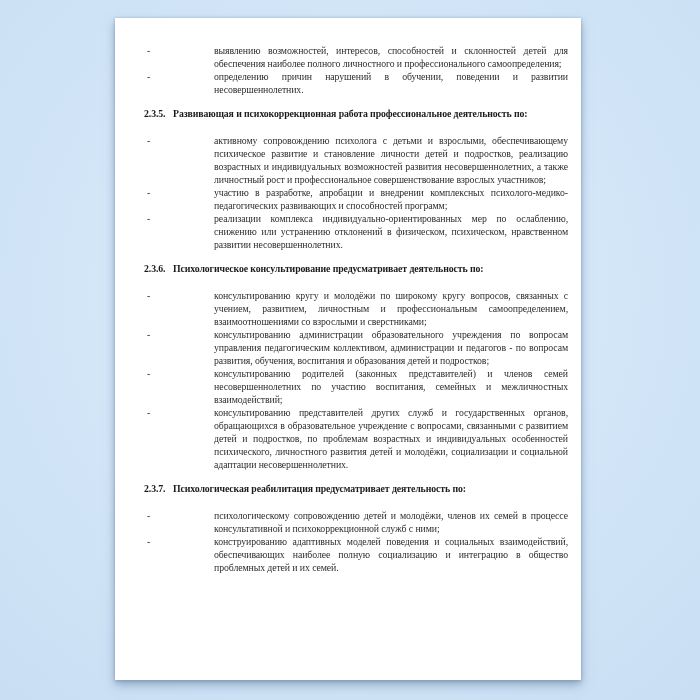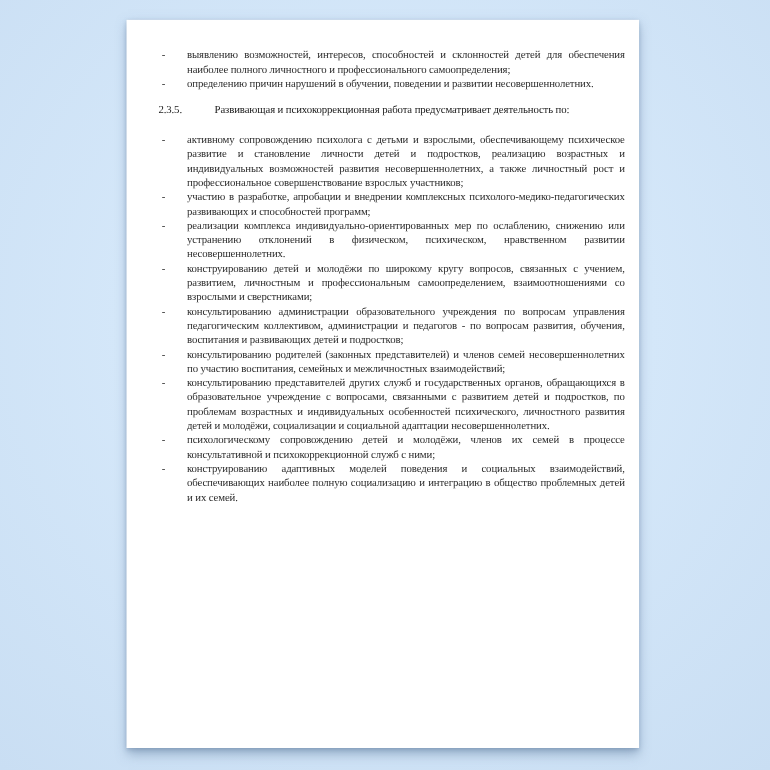--- a/index.html
+++ b/index.html
@@ -48,28 +48,28 @@
   }
   .bullet-dash {
     flex: 0 0 26px;
     padding-left: 3px;
     box-sizing: border-box;
   }
   .bullet-text {
     flex: 1 1 auto;
     display: block;
     text-align: justify;
+    margin-left: 44px;
   }
   .heading-row {
     display: flex;
     align-items: flex-end;
-    font-weight: normal;
+    font-weight: bold;
     color: #1a1a1a;
     margin: 11px 0 14px 0;
-    gap: 22px;
   }
   .heading-num {
     flex: 0 0 29px;
   }
   .heading-title {
     flex: 1 1 auto;
     text-align: left;
   }
 </style>
 </head>
@@ -85,58 +85,66 @@
           <span class="bullet-text">выявлению возможностей, интересов, способностей и склонностей детей для обеспечения наиболее полного личностного и профессионального самоопределения;</span>
         </div>
         <div class="bullet-row">
           <span class="bullet-dash">-</span>
           <span class="bullet-text">определению причин нарушений в обучении, поведении и развитии несовершеннолетних.</span>
         </div>
       </div>
 
       <div class="heading-row">
         <span class="heading-num">2.3.5.</span>
-        <span class="heading-title">Развивающая и психокоррекционная работа предусматривает деятельность по:</span>
+        <span class="heading-title">Развивающая и психокоррекционная работа профессиональное деятельность по:</span>
       </div>
 
       <div class="bullet-list">
         <div class="bullet-row">
           <span class="bullet-dash">-</span>
           <span class="bullet-text">активному сопровождению психолога с детьми и взрослыми, обеспечивающему психическое развитие и становление личности детей и подростков, реализацию возрастных и индивидуальных возможностей развития несовершеннолетних, а также личностный рост и профессиональное совершенствование взрослых участников;</span>
         </div>
         <div class="bullet-row">
           <span class="bullet-dash">-</span>
           <span class="bullet-text">участию в разработке, апробации и внедрении комплексных психолого-медико-педагогических развивающих и способностей программ;</span>
         </div>
         <div class="bullet-row">
           <span class="bullet-dash">-</span>
           <span class="bullet-text">реализации комплекса индивидуально-ориентированных мер по ослаблению, снижению или устранению отклонений в физическом, психическом, нравственном развитии несовершеннолетних.</span>
         </div>
       </div>
 
+      <div class="heading-row">
+        <span class="heading-num">2.3.6.</span>
+        <span class="heading-title">Психологическое консультирование предусматривает деятельность по:</span>
+      </div>
 
       <div class="bullet-list">
         <div class="bullet-row">
           <span class="bullet-dash">-</span>
-          <span class="bullet-text">конструированию детей и молодёжи по широкому кругу вопросов, связанных с учением, развитием, личностным и профессиональным самоопределением, взаимоотношениями со взрослыми и сверстниками;</span>
+          <span class="bullet-text">консультированию кругу и молодёжи по широкому кругу вопросов, связанных с учением, развитием, личностным и профессиональным самоопределением, взаимоотношениями со взрослыми и сверстниками;</span>
         </div>
         <div class="bullet-row">
           <span class="bullet-dash">-</span>
-          <span class="bullet-text">консультированию администрации образовательного учреждения по вопросам управления педагогическим коллективом, администрации и педагогов - по вопросам развития, обучения, воспитания и развивающих детей и подростков;</span>
+          <span class="bullet-text">консультированию администрации образовательного учреждения по вопросам управления педагогическим коллективом, администрации и педагогов - по вопросам развития, обучения, воспитания и образования детей и подростков;</span>
         </div>
         <div class="bullet-row">
           <span class="bullet-dash">-</span>
           <span class="bullet-text">консультированию родителей (законных представителей) и членов семей несовершеннолетних по участию воспитания, семейных и межличностных взаимодействий;</span>
         </div>
         <div class="bullet-row">
           <span class="bullet-dash">-</span>
           <span class="bullet-text">консультированию представителей других служб и государственных органов, обращающихся в образовательное учреждение с вопросами, связанными с развитием детей и подростков, по проблемам возрастных и индивидуальных особенностей психического, личностного развития детей и молодёжи, социализации и социальной адаптации несовершеннолетних.</span>
         </div>
       </div>
 
+      <div class="heading-row">
+        <span class="heading-num">2.3.7.</span>
+        <span class="heading-title">Психологическая реабилитация предусматривает деятельность по:</span>
+      </div>
 
       <div class="bullet-list">
         <div class="bullet-row">
           <span class="bullet-dash">-</span>
           <span class="bullet-text">психологическому сопровождению детей и молодёжи, членов их семей в процессе консультативной и психокоррекционной служб с ними;</span>
         </div>
         <div class="bullet-row">
           <span class="bullet-dash">-</span>
           <span class="bullet-text">конструированию адаптивных моделей поведения и социальных взаимодействий, обеспечивающих наиболее полную социализацию и интеграцию в общество проблемных детей и их семей.</span>
         </div>

